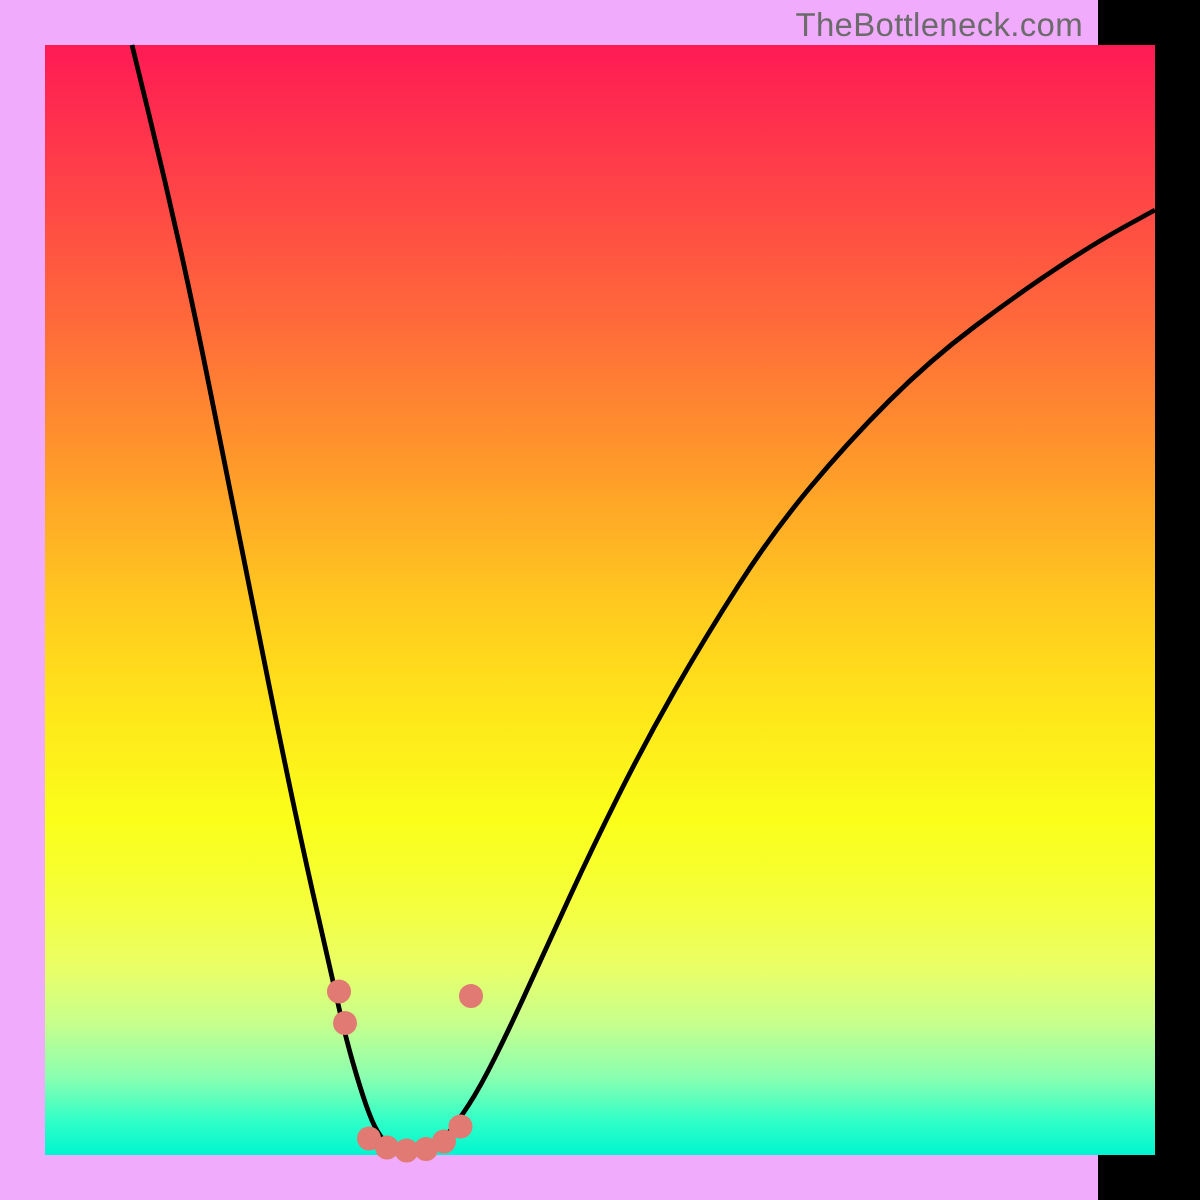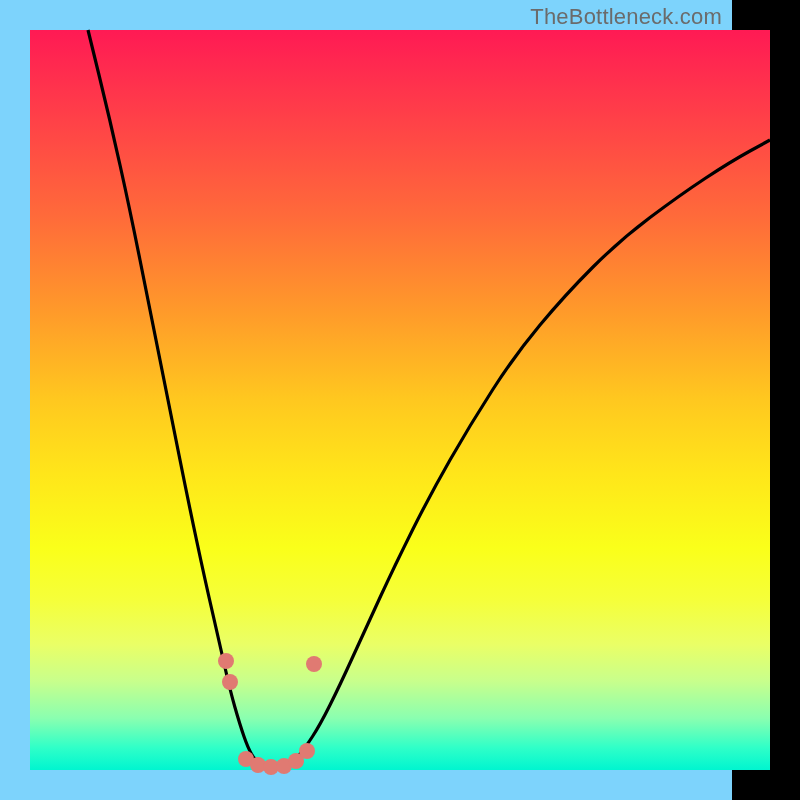--- a/index.html
+++ b/index.html
@@ -10,21 +10,21 @@
     background: #000;
     overflow: hidden;
     font-family: Arial, Helvetica, sans-serif;
   }
   .frame {
     position: absolute;
     top: 0;
     left: 0;
     width: 732px;
     height: 800px;
-    background: #7dd3fc;
+    background: #f0abfc;
   }
   .plot-area {
     position: absolute;
     top: 30px;
     left: 30px;
     width: 740px;
     height: 740px;
     background: linear-gradient(to bottom,
       #ff1a54 0%,
       #ff3a4a 10%,

